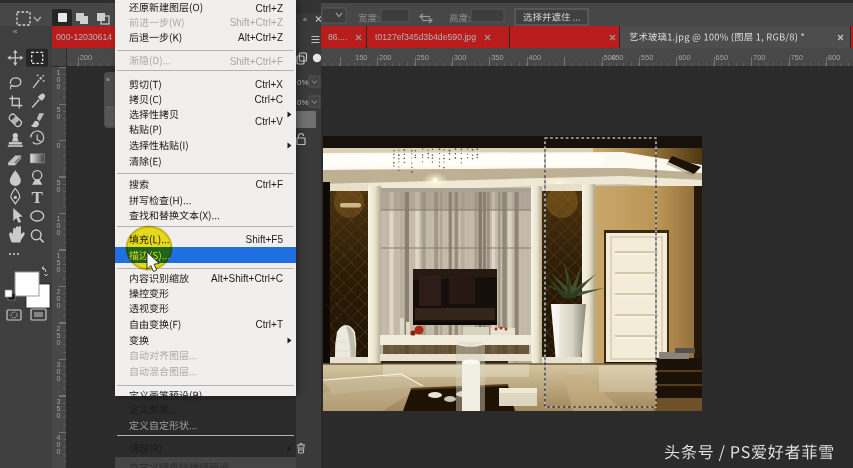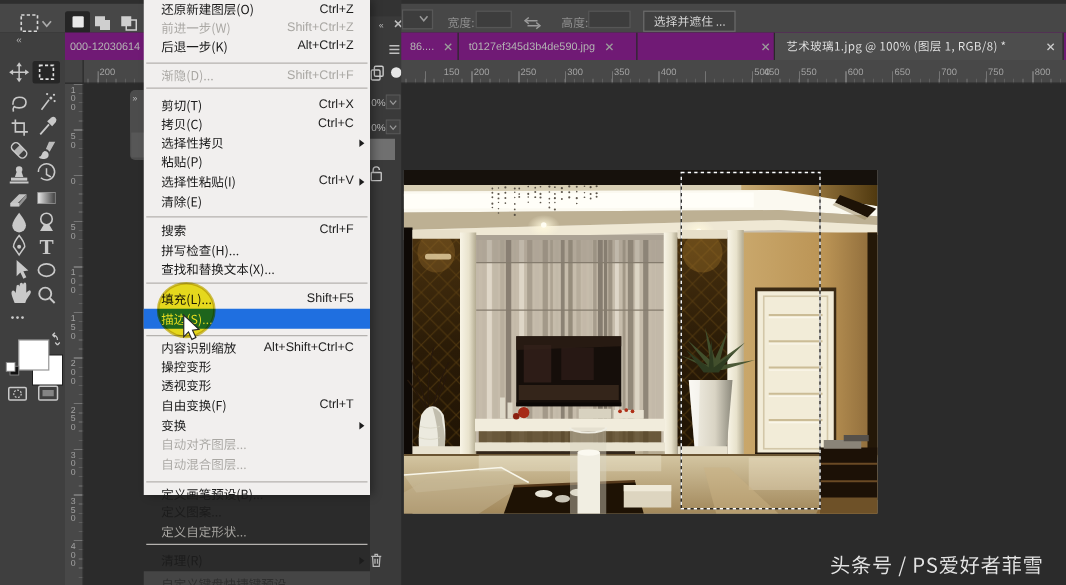--- a/index.html
+++ b/index.html
@@ -2,21 +2,21 @@
 <html><head>
 <meta charset="utf-8">
 <style>
   * { margin:0; padding:0; box-sizing:border-box; }
   html,body { width:853px; height:468px; overflow:hidden; background:#2b2b2b;
     font-family:"Liberation Sans", sans-serif; }
   #stage { position:absolute; left:0; top:0; width:853px; height:468px; overflow:hidden; }
   .abs { position:absolute; }
   #opts { left:0; top:0; width:853px; height:26px; background:#474747; border-top:3px solid #2e2e2e; }
   #toolbar { left:0; top:26px; width:52px; height:442px; background:#3f3f3f; }
-  #tabbar { left:52px; top:26px; width:801px; height:22px; background:#701a75; overflow:hidden;}
+  #tabbar { left:52px; top:26px; width:801px; height:22px; background:#b91c1c; overflow:hidden;}
   .tab { position:absolute; top:0; height:22px; border-right:1px solid #292929; }
   .tt { position:absolute; top:0; height:22px; line-height:23px; font-size:8.7px; color:#b3b3b3; white-space:nowrap; }
   #hruler { left:52px; top:48px; width:801px; height:19px; background:#484848; border-bottom:1px solid #2a2a2a;
     background-image:
       repeating-linear-gradient(to right, #747474 0 1px, transparent 1px 37.4px),
       repeating-linear-gradient(to right, #5e5e5e 0 1px, transparent 1px 7.48px);
     background-size: 801px 10px, 801px 4px;
     background-position: 25.7px 9px, 3.2px 15px;
     background-repeat: no-repeat; overflow:hidden;}
   #vruler { left:52px; top:67px; width:15px; height:401px; background:#484848; border-right:1px solid #2a2a2a;
@@ -662,21 +662,21 @@
       </svg>
 <svg style="position:absolute;left:13.0px;top:122.2px;" width="35.1" height="15.0" viewBox="0 0 35.1 15.0">
         <g transform="translate(1,11.20) scale(0.010000,-0.010000)" fill="#1c1c1c">
           <path transform="translate(0,0)" d="M55 754C83 687 108 599 114 541L175 557C167 616 142 702 112 770ZM397 779C382 712 352 613 326 554L379 538C407 594 441 686 469 761ZM461 360V-80H534V-33H854V-76H929V360H706V566H960V639H706V840H629V360ZM534 38V289H854V38ZM46 496V425H209C168 314 95 188 27 118C40 99 59 68 67 46C122 108 179 209 223 312V-79H295V297C335 249 387 183 406 151L450 211C428 238 329 340 295 370V425H459V496H295V840H223V496Z"></path>
           <path transform="translate(1000,0)" d="M223 652V373C223 246 211 68 37 -32C52 -44 73 -67 82 -81C268 35 289 226 289 373V652ZM268 127C308 71 355 -6 375 -53L433 -14C410 31 361 105 322 160ZM86 785V177H148V717H364V179H430V785ZM484 360V-80H551V-32H859V-76H928V360H715V569H960V640H715V840H645V360ZM551 38V290H859V38Z"></path>
           <path transform="translate(2000,0)" d="M239 -196 295 -171C209 -29 168 141 168 311C168 480 209 649 295 792L239 818C147 668 92 507 92 311C92 114 147 -47 239 -196Z"></path>
           <path transform="translate(2338,0)" d="M101 0H193V292H314C475 292 584 363 584 518C584 678 474 733 310 733H101ZM193 367V658H298C427 658 492 625 492 518C492 413 431 367 302 367Z"></path>
           <path transform="translate(2971,0)" d="M99 -196C191 -47 246 114 246 311C246 507 191 668 99 818L42 792C128 649 171 480 171 311C171 141 128 -29 42 -171Z"></path>
         </g>
       </svg>
-<span class="s" style="top:145px;color:#1c1c1c;margin-left:32px;">Ctrl+V</span>
+<span class="s" style="top:121px;color:#1c1c1c;margin-left:32px;">Ctrl+V</span>
 <svg style="position:absolute;left:13.0px;top:138.3px;" width="61.7" height="15.0" viewBox="0 0 61.7 15.0">
         <g transform="translate(1,11.20) scale(0.010000,-0.010000)" fill="#1c1c1c">
           <path transform="translate(0,0)" d="M61 765C119 716 187 646 216 597L278 644C246 692 177 760 118 806ZM446 810C422 721 380 633 326 574C344 565 376 545 390 534C413 562 435 597 455 636H603V490H320V423H501C484 292 443 197 293 144C309 130 331 102 339 83C507 149 557 264 576 423H679V191C679 115 696 93 771 93C786 93 854 93 869 93C932 93 952 125 959 252C938 257 907 268 893 282C890 177 886 163 861 163C847 163 792 163 782 163C756 163 753 166 753 191V423H951V490H678V636H909V701H678V836H603V701H485C498 731 509 763 518 795ZM251 456H56V386H179V83C136 63 90 27 45 -15L95 -80C152 -18 206 34 243 34C265 34 296 5 335 -19C401 -58 484 -68 600 -68C698 -68 867 -63 945 -58C946 -36 958 1 966 20C867 10 715 3 601 3C495 3 411 9 349 46C301 74 278 98 251 100Z"></path>
           <path transform="translate(1000,0)" d="M177 839V639H46V569H177V356C124 340 75 326 36 315L55 242L177 281V12C177 -1 172 -5 160 -6C148 -6 109 -7 66 -5C76 -26 85 -57 88 -76C152 -76 191 -75 216 -62C241 -50 250 -29 250 12V305L366 343L356 412L250 379V569H369V639H250V839ZM804 719C768 667 719 621 662 581C610 621 566 667 532 719ZM396 787V719H460C497 652 546 594 604 544C526 497 438 462 353 441C367 426 385 398 393 380C484 407 577 447 660 500C738 446 829 405 928 379C938 399 959 427 974 442C880 462 794 496 720 542C799 602 866 677 909 765L864 790L851 787ZM620 412V324H417V256H620V153H366V85H620V-82H695V85H957V153H695V256H885V324H695V412Z"></path>
           <path transform="translate(2000,0)" d="M172 840V-79H247V840ZM80 650C73 569 55 459 28 392L87 372C113 445 131 560 137 642ZM254 656C283 601 313 528 323 483L379 512C368 554 337 625 307 679ZM334 27V-44H949V27H697V278H903V348H697V556H925V628H697V836H621V628H497C510 677 522 730 532 782L459 794C436 658 396 522 338 435C356 427 390 410 405 400C431 443 454 496 474 556H621V348H409V278H621V27Z"></path>
           <path transform="translate(3000,0)" d="M55 754C83 687 108 599 114 541L175 557C167 616 142 702 112 770ZM397 779C382 712 352 613 326 554L379 538C407 594 441 686 469 761ZM461 360V-80H534V-33H854V-76H929V360H706V566H960V639H706V840H629V360ZM534 38V289H854V38ZM46 496V425H209C168 314 95 188 27 118C40 99 59 68 67 46C122 108 179 209 223 312V-79H295V297C335 249 387 183 406 151L450 211C428 238 329 340 295 370V425H459V496H295V840H223V496Z"></path>
           <path transform="translate(4000,0)" d="M223 652V373C223 246 211 68 37 -32C52 -44 73 -67 82 -81C268 35 289 226 289 373V652ZM268 127C308 71 355 -6 375 -53L433 -14C410 31 361 105 322 160ZM86 785V177H148V717H364V179H430V785ZM484 360V-80H551V-32H859V-76H928V360H715V569H960V640H715V840H645V360ZM551 38V290H859V38Z"></path>
           <path transform="translate(5000,0)" d="M239 -196 295 -171C209 -29 168 141 168 311C168 480 209 649 295 792L239 818C147 668 92 507 92 311C92 114 147 -47 239 -196Z"></path>
           <path transform="translate(5338,0)" d="M101 0H193V733H101Z"></path>
           <path transform="translate(5631,0)" d="M99 -196C191 -47 246 114 246 311C246 507 191 668 99 818L42 792C128 649 171 480 171 311C171 141 128 -29 42 -171Z"></path>

